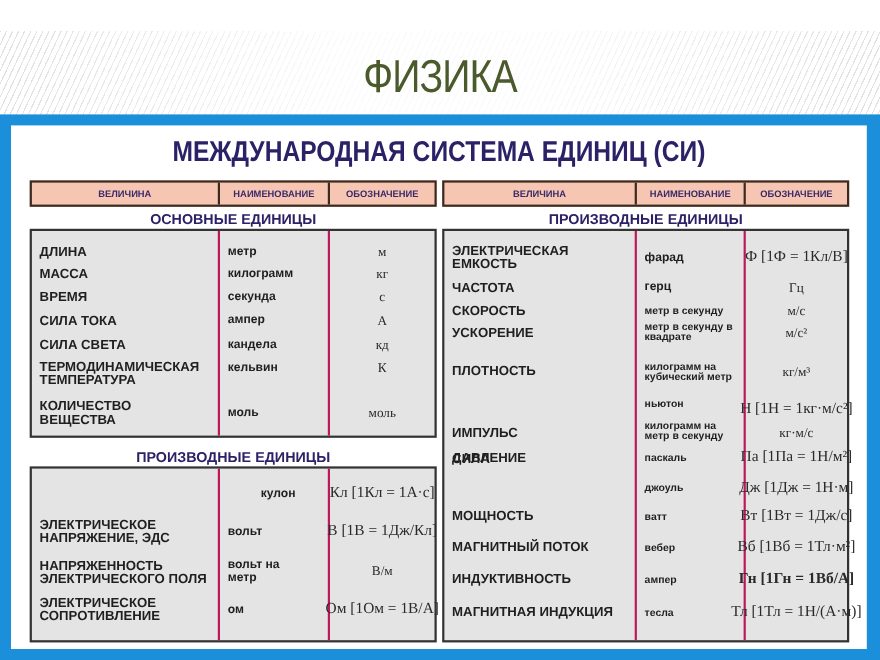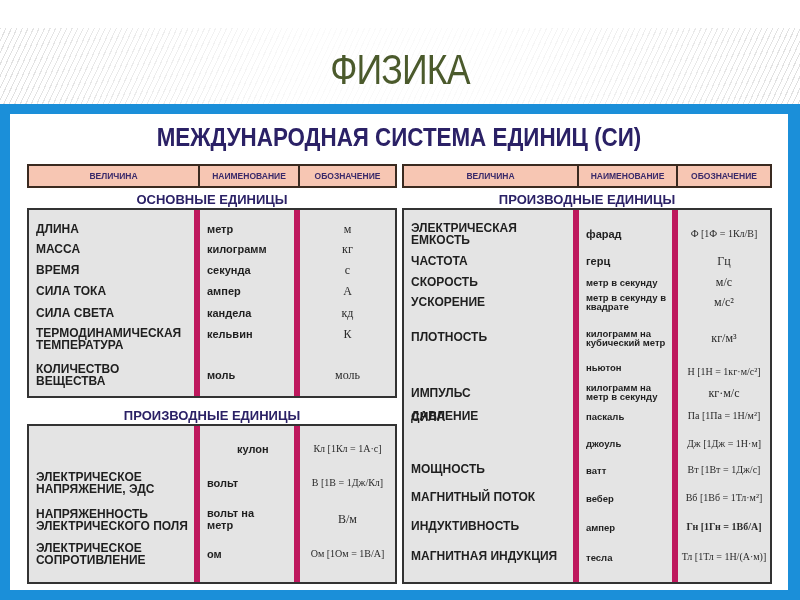--- a/index.html
+++ b/index.html
@@ -44,35 +44,35 @@
   .hdr-cell:last-child { border-right: none; }
   .section-title {
     position: absolute; text-align: center;
     font-size: 13px; font-weight: bold; color: #2b2166;
   }
   .tbl {
     position: absolute; border: 2px solid #333; background: #e4e4e4;
     display: flex;
   }
   .col {
-    position: relative; height: 100%; border-right: 6px solid #be185d; box-sizing: border-box;
+    position: relative; height: 100%; border-right: 2px solid #be185d; box-sizing: border-box;
   }
   .col:last-child { border-right: none; }
   .cell {
     position: absolute; left: 0; right: 0; display: flex; align-items: center;
     font-size: 12px; font-weight: bold; color: #1f1f1f; line-height: 12px;
   }
   .cell.q { padding-left: 7px; }
   .cell.n { padding-left: 7px; font-size: 11px; }
   .cell.n.small { font-size: 9.5px; line-height: 9px; }
   .cell.s {
     justify-content: center; font-family: "Liberation Serif", serif; font-weight: normal;
     font-size: 12px; color: #2a2a2a; white-space: nowrap;
   }
-  .cell.s.small { font-size: 10px; }
+  .cell.s.small { font-size: 14px; }
 </style>
 </head>
 <body>
 
 <div class="stripes"></div>
 <div class="slide-title">ФИЗИКА</div>
 
 <div class="frame"></div>
 <div class="panel"></div>
 

